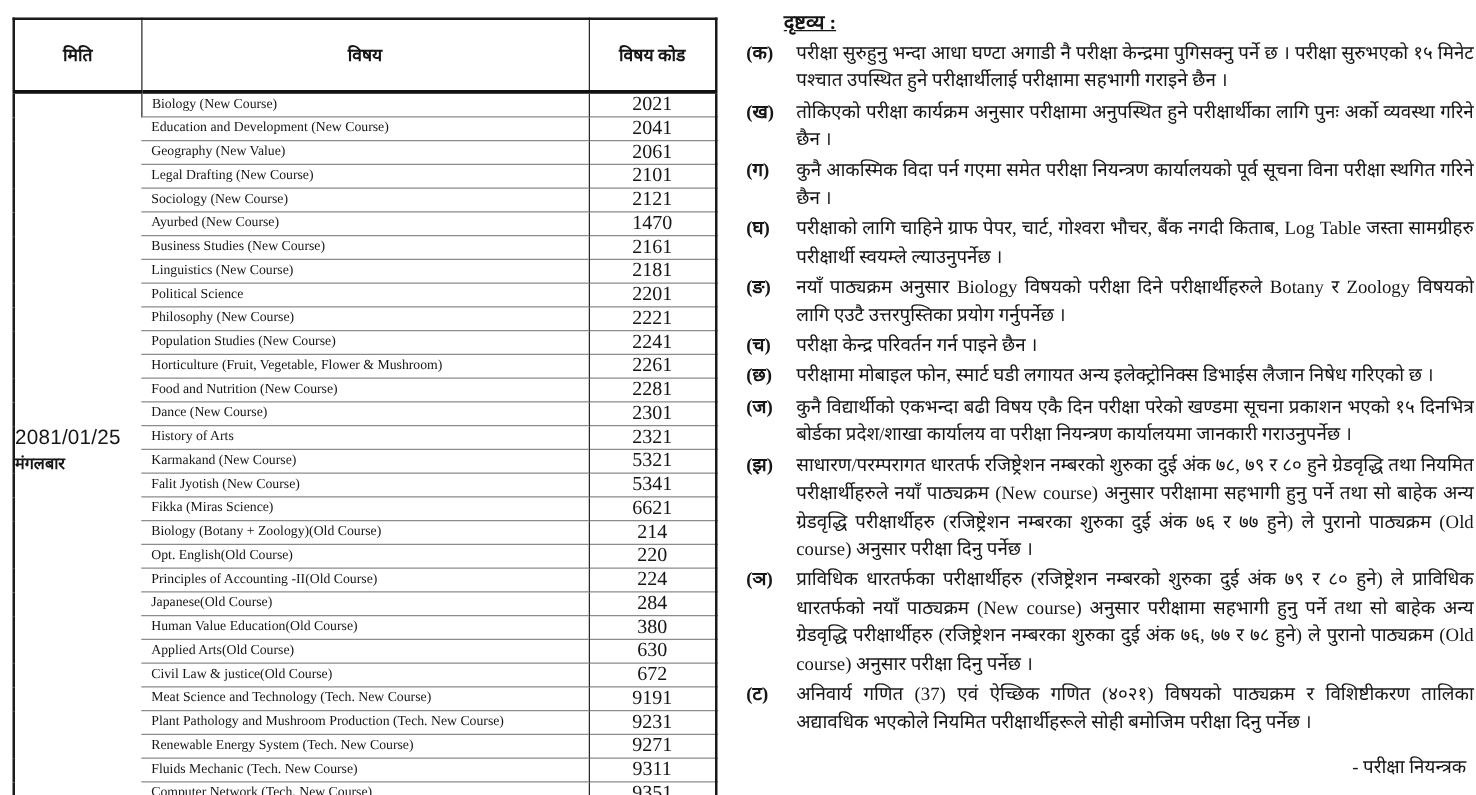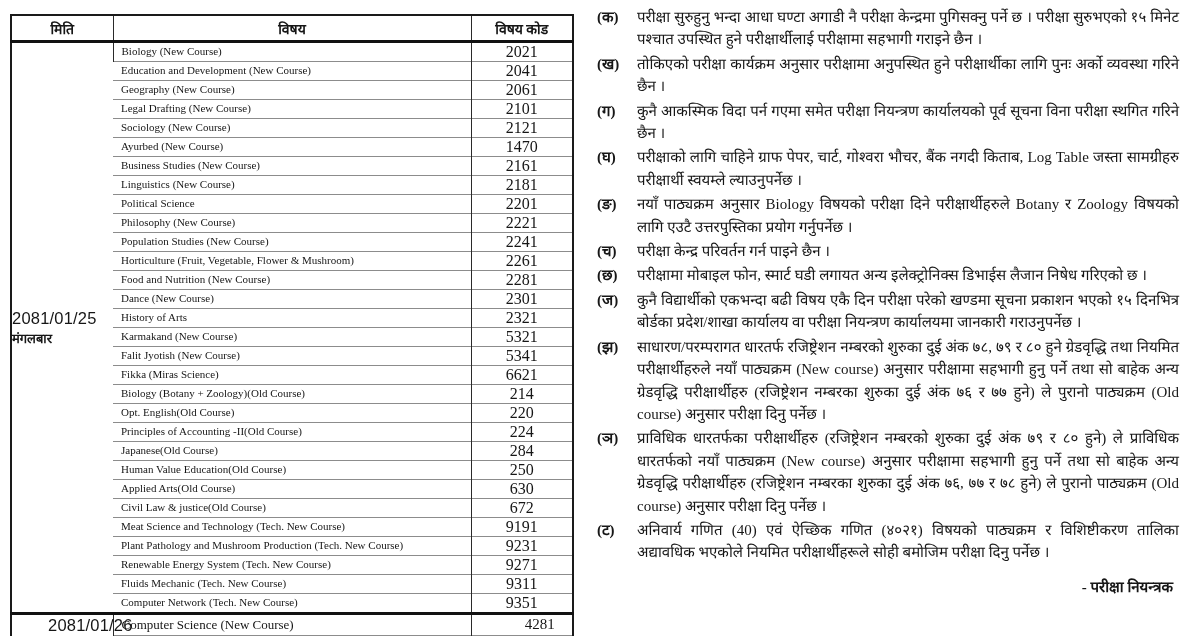--- a/index.html
+++ b/index.html
@@ -23,21 +23,21 @@
   table.schedule col.c-date { width: 102px; }
   table.schedule col.c-subj { width: 358px; }
   table.schedule col.c-code { width: 102px; }
 
   table.schedule th {
     border-bottom: 3px solid #111;
     font-size: 14px;
     font-weight: bold;
     height: 24px;
     text-align: center;
-    padding: 0;
+    padding: 16px;
   }
   table.schedule th + th, table.schedule td + td { border-left: 1.5px solid #2a2a2a; }
 
   table.schedule td { padding: 0; vertical-align: middle; }
   table.schedule tbody td.subject,
   table.schedule tbody td.code { border-top: 1px solid #8c8c8c; }
 
   td.subject {
     font-size: 11px;
     height: 15.4px;
@@ -80,21 +80,21 @@
     font-size: 15px; line-height: 22.4px;
     font-weight: bold;
   }
   .note-text {
     flex: 1;
     font-size: 15px; line-height: 22.4px;
     text-align: justify;
   }
   .signature {
     text-align: right;
-    font-weight: bold;
+    font-weight: normal;
     font-size: 15px;
     margin-top: 12px;
     padding-right: 6px;
   }
 </style>
 </head>
 <body>
 
 <div class="page">
 
@@ -118,21 +118,21 @@
             <div class="date-day">मंगलबार</div>
           </td>
           <td class="subject">Biology (New Course)</td>
           <td class="code">2021</td>
         </tr>
         <tr class="g1">
           <td class="subject">Education and Development (New Course)</td>
           <td class="code">2041</td>
         </tr>
         <tr class="g1">
-          <td class="subject">Geography (New Course)</td>
+          <td class="subject">Geography (New Value)</td>
           <td class="code">2061</td>
         </tr>
         <tr class="g1">
           <td class="subject">Legal Drafting (New Course)</td>
           <td class="code">2101</td>
         </tr>
         <tr class="g1">
           <td class="subject">Sociology (New Course)</td>
           <td class="code">2121</td>
         </tr>
@@ -199,21 +199,21 @@
         <tr class="g1">
           <td class="subject">Principles of Accounting -II(Old Course)</td>
           <td class="code">224</td>
         </tr>
         <tr class="g1">
           <td class="subject">Japanese(Old Course)</td>
           <td class="code">284</td>
         </tr>
         <tr class="g1">
           <td class="subject">Human Value Education(Old Course)</td>
-          <td class="code">250</td>
+          <td class="code">380</td>
         </tr>
         <tr class="g1">
           <td class="subject">Applied Arts(Old Course)</td>
           <td class="code">630</td>
         </tr>
         <tr class="g1">
           <td class="subject">Civil Law &amp; justice(Old Course)</td>
           <td class="code">672</td>
         </tr>
         <tr class="g1">
@@ -245,20 +245,21 @@
           <td class="code">4281</td>
         </tr>
         <tr class="g2">
           <td class="subject">Mathematics (Technical Stream, New Course)</td>
           <td class="code">9121/9141</td>
         </tr>
       </tbody>
   </table>
 
   <div class="notes">
+    <div class="notes-heading">दृष्टव्य :</div>
     <div id="notes-list">
         <div class="note-item">
           <span class="note-label">(क)</span>
           <span class="note-text">परीक्षा सुरुहुनु भन्दा आधा घण्टा अगाडी नै परीक्षा केन्द्रमा पुगिसक्नु पर्ने छ । परीक्षा सुरुभएको १५ मिनेट पश्चात उपस्थित हुने परीक्षार्थीलाई परीक्षामा सहभागी गराइने छैन ।</span>
         </div>
         <div class="note-item">
           <span class="note-label">(ख)</span>
           <span class="note-text">तोकिएको परीक्षा कार्यक्रम अनुसार परीक्षामा अनुपस्थित हुने परीक्षार्थीका लागि पुनः अर्को व्यवस्था गरिने छैन ।</span>
         </div>
         <div class="note-item">
@@ -288,19 +289,19 @@
         <div class="note-item">
           <span class="note-label">(झ)</span>
           <span class="note-text">साधारण/परम्परागत धारतर्फ रजिष्ट्रेशन नम्बरको शुरुका दुई अंक ७८, ७९ र ८० हुने ग्रेडवृद्धि तथा नियमित परीक्षार्थीहरुले नयाँ पाठ्यक्रम (New course) अनुसार परीक्षामा सहभागी हुनु पर्ने तथा सो बाहेक अन्य ग्रेडवृद्धि परीक्षार्थीहरु (रजिष्ट्रेशन नम्बरका शुरुका दुई अंक ७६ र ७७ हुने) ले पुरानो पाठ्यक्रम (Old course) अनुसार परीक्षा दिनु पर्नेछ ।</span>
         </div>
         <div class="note-item">
           <span class="note-label">(ञ)</span>
           <span class="note-text">प्राविधिक धारतर्फका परीक्षार्थीहरु (रजिष्ट्रेशन नम्बरको शुरुका दुई अंक ७९ र ८० हुने) ले प्राविधिक धारतर्फको नयाँ पाठ्यक्रम (New course) अनुसार परीक्षामा सहभागी हुनु पर्ने तथा सो बाहेक अन्य ग्रेडवृद्धि परीक्षार्थीहरु (रजिष्ट्रेशन नम्बरका शुरुका दुई अंक ७६, ७७ र ७८ हुने) ले पुरानो पाठ्यक्रम (Old course) अनुसार परीक्षा दिनु पर्नेछ ।</span>
         </div>
         <div class="note-item">
           <span class="note-label">(ट)</span>
-          <span class="note-text">अनिवार्य गणित (40) एवं ऐच्छिक गणित (४०२१) विषयको पाठ्यक्रम र विशिष्टीकरण तालिका अद्यावधिक भएकोले नियमित परीक्षार्थीहरूले सोही बमोजिम परीक्षा दिनु पर्नेछ ।</span>
+          <span class="note-text">अनिवार्य गणित (37) एवं ऐच्छिक गणित (४०२१) विषयको पाठ्यक्रम र विशिष्टीकरण तालिका अद्यावधिक भएकोले नियमित परीक्षार्थीहरूले सोही बमोजिम परीक्षा दिनु पर्नेछ ।</span>
         </div>
       </div>
     <div class="signature">- परीक्षा नियन्त्रक</div>
   </div>
 
 </div>
 
 </body></html>

